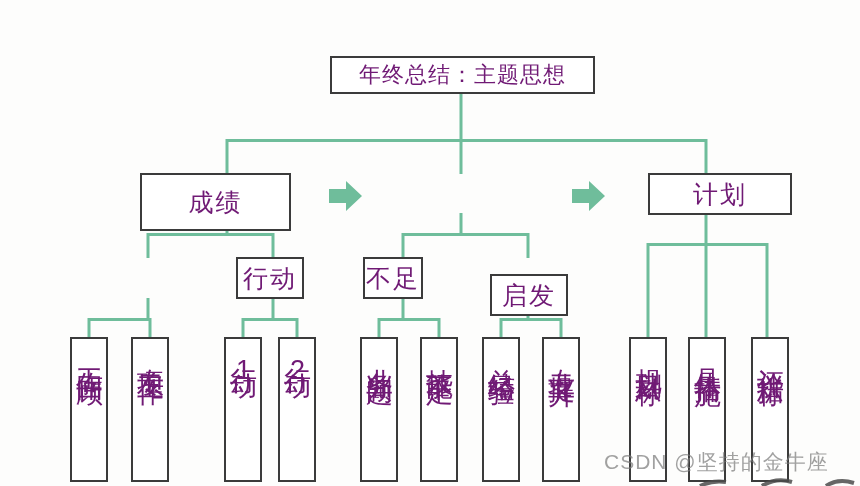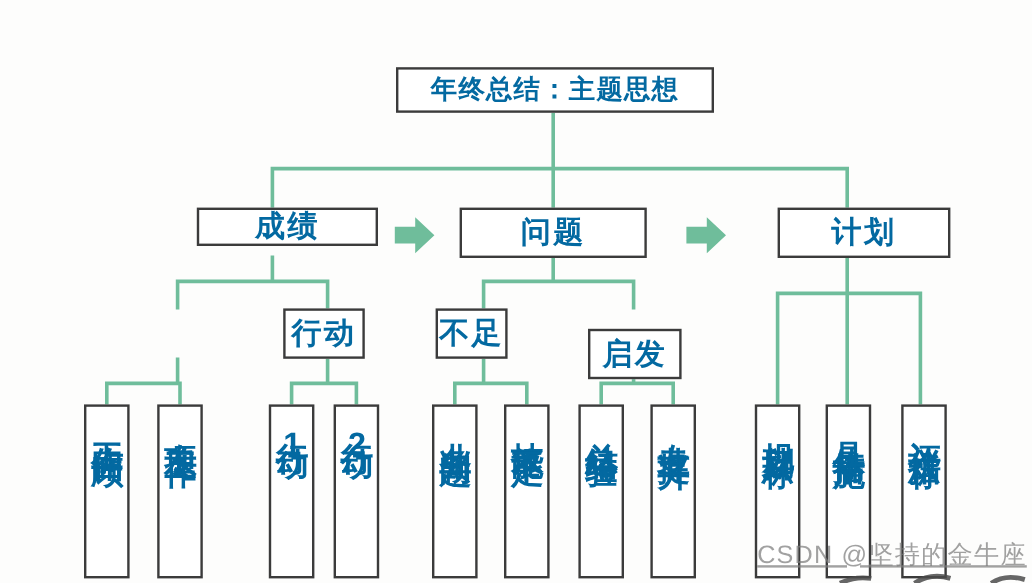--- a/index.html
+++ b/index.html
@@ -4,35 +4,35 @@
 <style>
   html,body{margin:0;padding:0;background:#e8e8e8;}
   #canvas{
     position:relative;width:860px;height:486px;overflow:hidden;
     background:#fdfdfc;
     font-family:"Liberation Sans","DejaVu Sans",sans-serif;
   }
   #wires{position:absolute;left:0;top:0;z-index:1;}
   .box{
     position:absolute;z-index:2;box-sizing:border-box;
-    background:#ffffff;border:2.5px solid #3b3b3b;color:#0369a1;
+    background:#ffffff;border:2.5px solid #3b3b3b;color:#701a75;
     display:flex;align-items:center;justify-content:center;
-    font-weight:700;line-height:1;
+    font-weight:400;line-height:1;
   }
   .root{font-size:22px;letter-spacing:1px;}
   .mid{font-size:25px;letter-spacing:2px;}
   .leaf{
     writing-mode:vertical-rl;text-orientation:upright;
     justify-content:flex-start;align-items:center;
     padding-top:8px;font-size:27px;letter-spacing:4px;
   }
   .watermark{
-    position:absolute;z-index:3;left:631px;top:448px;
+    position:absolute;z-index:3;left:604px;top:448px;
     font-size:21px;color:rgba(125,125,125,0.72);
-    letter-spacing:1px;white-space:nowrap;text-decoration:underline;
+    letter-spacing:1px;white-space:nowrap;
   }
   .edge-artifact{position:absolute;z-index:3;left:0;top:0;}
 </style>
 </head>
 <body>
 
 <div id="canvas">
 
   <svg id="wires" width="860" height="486" viewBox="0 0 860 486">
     <g stroke="#6fbd9b" stroke-width="3" fill="none">
@@ -53,22 +53,21 @@
 
       <path d="M528 298 L528 319.5 M501 339 L501 319.5 L561 319.5 L561 339"></path>
     </g>
 
     <path d="M329 189 h17 v-8 l16 15 -16 15 v-8 h-17 z" fill="#6fbd9b"></path>
     <path d="M572 189 h17 v-8 l16 15 -16 15 v-8 h-17 z" fill="#6fbd9b"></path>
   </svg>
 
   <div class="box root" style="left:330px;top:56px;width:265px;height:38px;">年终总结：主题思想</div>
 
-  <div class="box mid" style="left:164px;top:173px;width:151px;height:32px;">成绩</div>
-  <div class="box mid" style="left:383px;top:173px;width:156px;height:42px;">问题</div>
+  <div class="box mid" style="left:140px;top:173px;width:151px;height:58px;">成绩</div>
   <div class="box mid" style="left:648px;top:173px;width:144px;height:42px;">计划</div>
 
   <div class="box mid" style="left:236px;top:257px;width:68px;height:42px;">行动</div>
   <div class="box mid" style="left:363px;top:257px;width:60px;height:42px;">不足</div>
   <div class="box mid" style="left:490px;top:274px;width:78px;height:42px;">启发</div>
 
   <div class="box leaf" style="left:70px;top:337px;width:38px;height:145px;">工作回顾</div>
   <div class="box leaf" style="left:131px;top:337px;width:38px;height:145px;">专项工作</div>
   <div class="box leaf" style="left:224px;top:337px;width:38px;height:145px;">行动1</div>
   <div class="box leaf" style="left:278px;top:337px;width:38px;height:145px;">行动2</div>

